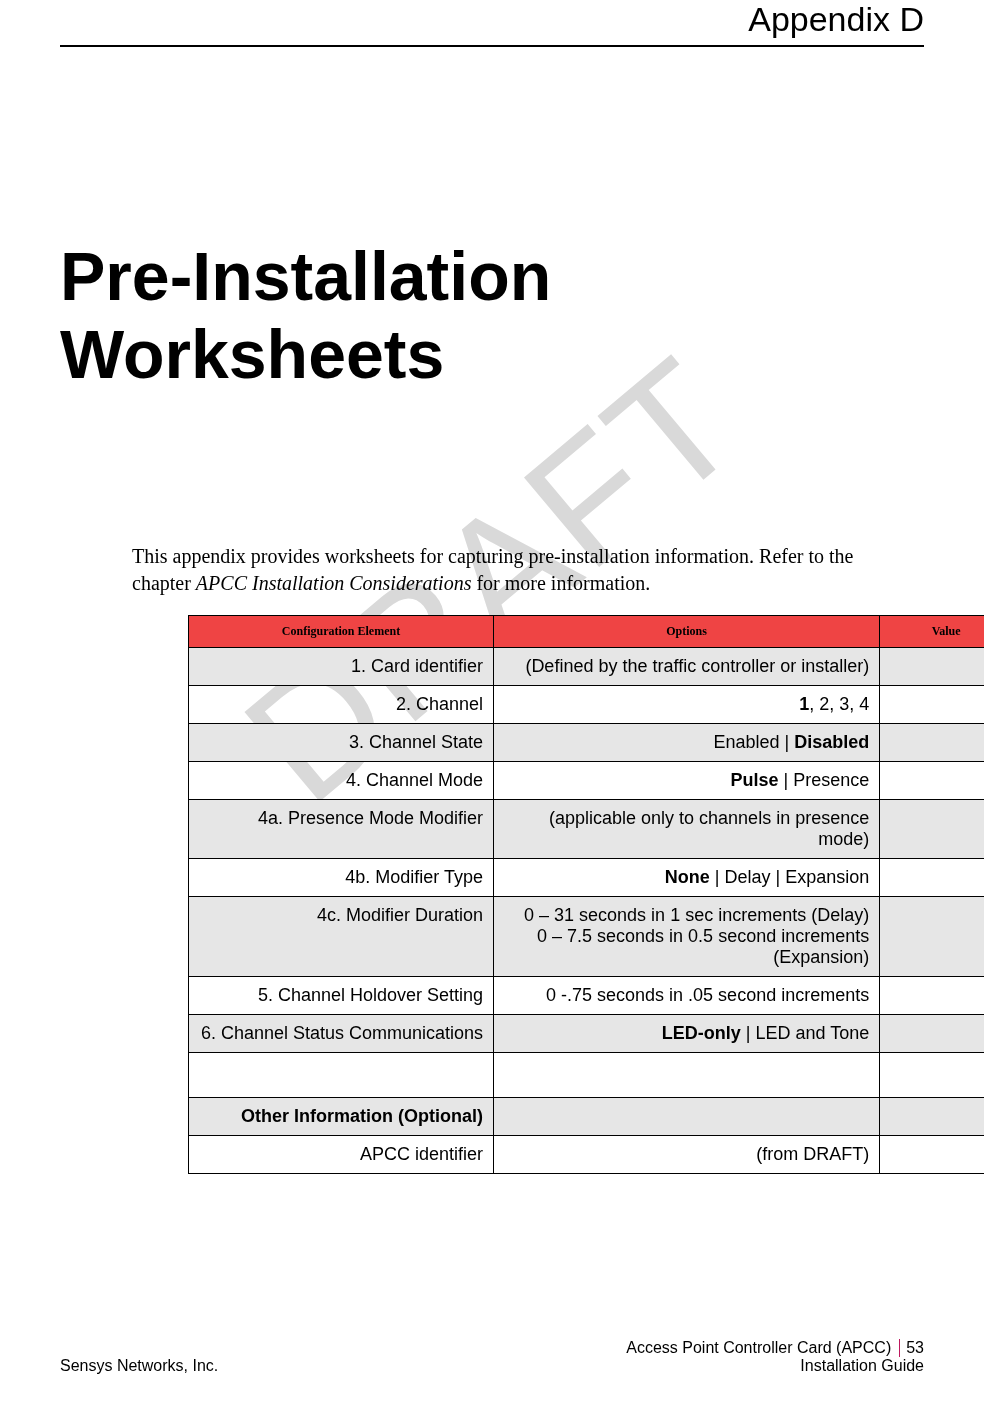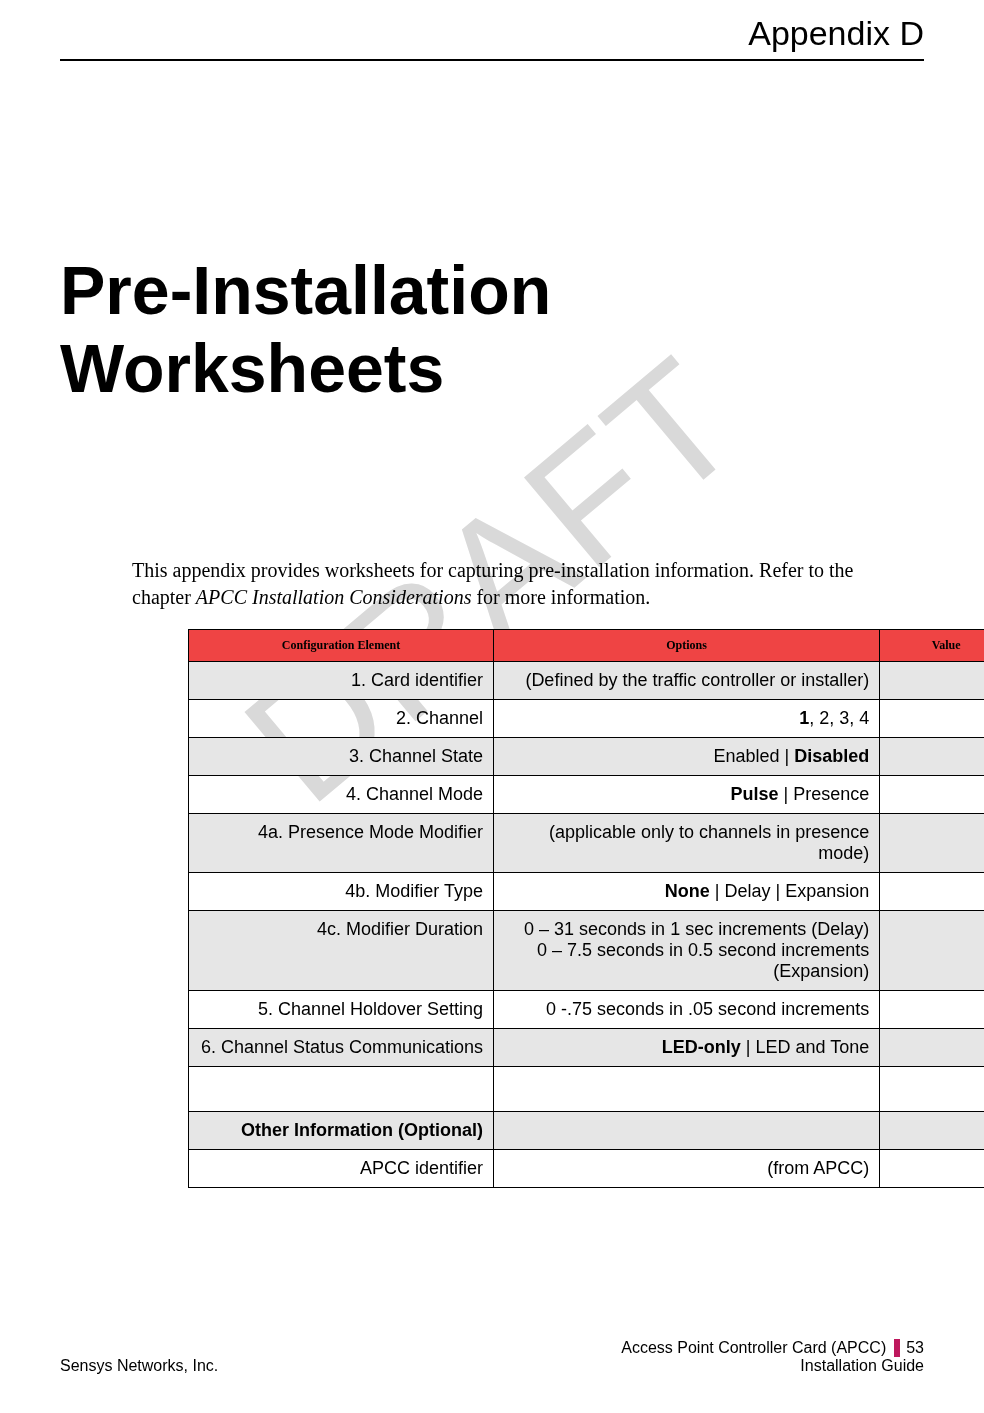--- a/index.html
+++ b/index.html
@@ -16,21 +16,20 @@
   .page {
     box-sizing: border-box;
     padding: 0 60px 0 60px;
     position: relative;
     width: 100%;
     height: 100%;
   }
   .header-right {
     text-align: right;
     font-size: 34px;
-    padding-top: 14px;
     padding-bottom: 6px;
   }
   .header-rule {
     border: none;
     border-top: 2px solid #000;
     margin: 0 0 0 0;
   }
   .watermark {
     position: absolute;
     top: 580px;
@@ -113,21 +112,21 @@
     bottom: 0;
   }
   .footer .right {
     position: absolute;
     right: 0;
     bottom: 0;
     text-align: right;
   }
   .footer .right .line1 {
     display: inline-block;
-    border-right: 6px solid #be185d;
+    border-right: 1px solid #be185d;
     padding-right: 8px;
     margin-right: 6px;
   }
   .footer .right .pnum {
     display: inline-block;
   }
   .footer .right .line2 {
     display: block;
     padding-right: 0;
   }
@@ -206,21 +205,21 @@
         <td></td>
         <td></td>
       </tr>
       <tr class="section-row">
         <td>Other Information (Optional)</td>
         <td></td>
         <td></td>
       </tr>
       <tr>
         <td>APCC identifier</td>
-        <td>(from APCC)</td>
+        <td>(from DRAFT)</td>
         <td></td>
       </tr>
     </tbody>
   </table>
 
   <div class="footer">
     <div class="left">Sensys Networks, Inc.</div>
     <div class="right">
       <span class="line1">Access Point Controller Card (APCC)</span><span class="pnum">53</span>
       <span class="line2">Installation Guide</span>

